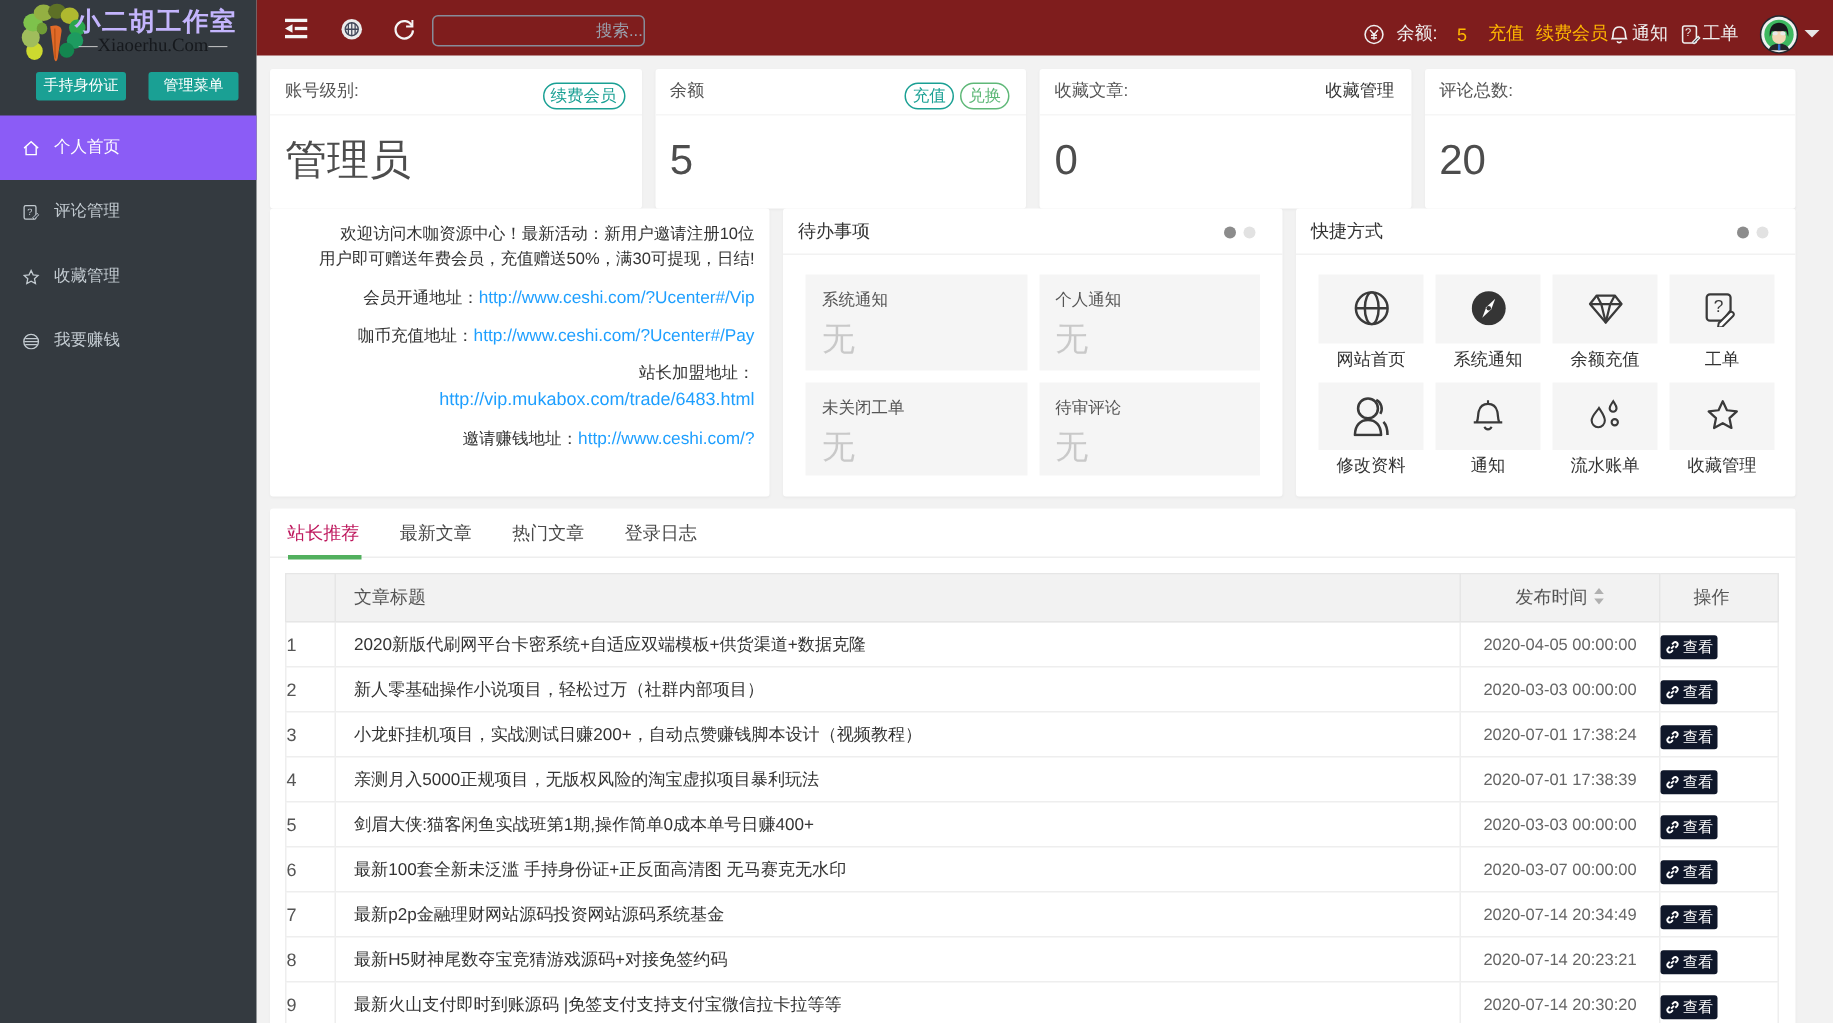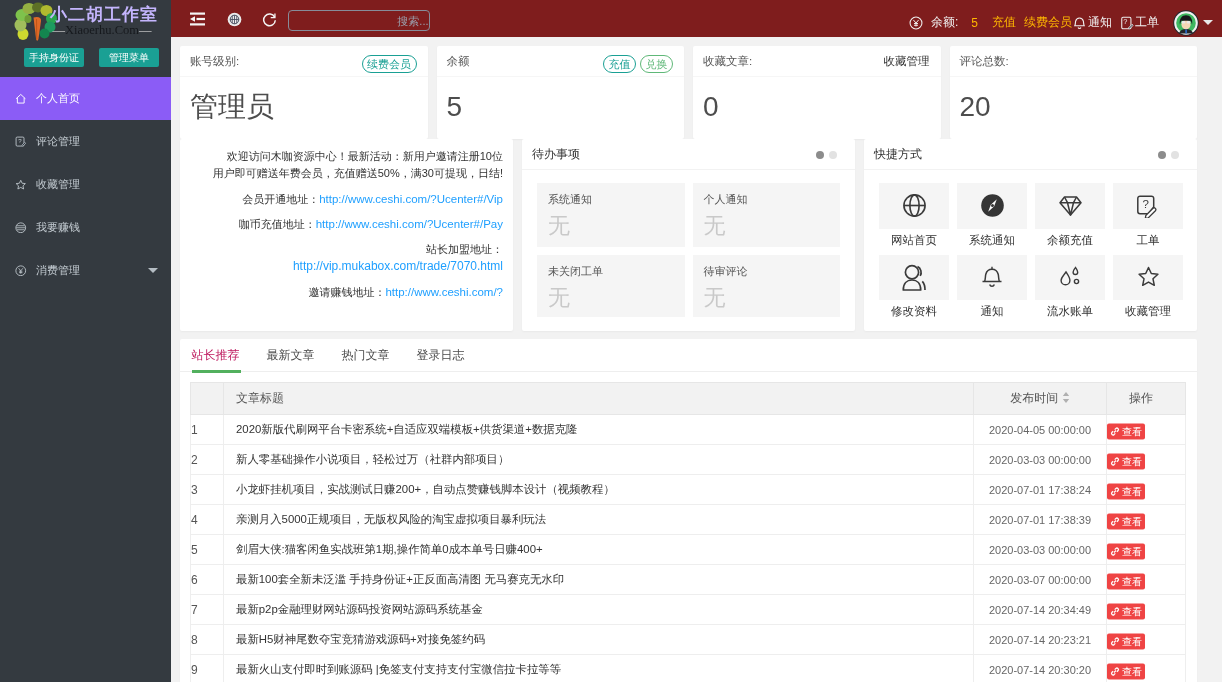--- a/index.html
+++ b/index.html
@@ -85,21 +85,21 @@
 table { border-collapse:collapse; width:995px; table-layout:fixed; }
 th, td { border:1px solid #eee; font-weight:normal; }
 thead th { background:#f2f2f2; height:32px; font-size:12px; color:#555; border-color:#e6e6e6;}
 tbody td { height:30px; font-size:11.4px; color:#333; background:#fff;}
 td.num, th.c, td.c { }
 td.date { font-size:11px; color:#666; text-align:center;}
 th.tt { text-align:left; padding-left:12px; }
 td.title { padding-left:12px; white-space:nowrap; overflow:hidden;}
 .vbtn { display:inline-flex; align-items:center; justify-content:center; width:38px; height:16px;
   transform:translateY(1.5px);
-  background:#ef4444; border-radius:2px; color:#fff; font-size:10px; margin:0 auto;}
+  background:#0f172a; border-radius:2px; color:#fff; font-size:10px; margin:0 auto;}
 .vbtn svg { margin-right:2px; }
 </style>
 </head>
 <body>
 
 <div id="hdr">
   <svg style="position:absolute;left:19px;top:12px" width="15" height="14" viewBox="0 0 15 14" fill="#f5f5f5">
     <rect x="0" y="0.5" width="15" height="2.2"></rect>
     <rect x="6.5" y="5.9" width="8.5" height="2.2"></rect>
     <rect x="0" y="11.3" width="15" height="2.2"></rect>
@@ -193,26 +193,20 @@
       <svg width="16" height="16" viewBox="0 0 16 16" fill="none" stroke="#c3cbd1" stroke-width="1.2">
         <path d="M8 1.8 L9.9 5.9 L14.4 6.4 L11.1 9.5 L12 13.9 L8 11.7 L4 13.9 L4.9 9.5 L1.6 6.4 L6.1 5.9 Z"></path>
       </svg>
       <span>收藏管理</span></li>
     <li>
       <svg width="15" height="15" viewBox="0 0 16 16" fill="none" stroke="#c3cbd1" stroke-width="1.2">
         <circle cx="8" cy="8" r="6.8"></circle>
         <path d="M2.6 5.2 H13.4 M1.6 8 H14.4 M2.6 10.8 H13.4" stroke-width="1.1"></path>
       </svg>
       <span>我要赚钱</span></li>
-    <li>
-      <svg width="15" height="15" viewBox="0 0 16 16" fill="none" stroke="#c3cbd1" stroke-width="1.2">
-        <circle cx="8" cy="8" r="6.8"></circle>
-        <path d="M5 4.5 L8 8 L11 4.5 M8 8 V12 M5.7 8.6 H10.3 M5.7 10.6 H10.3" stroke-width="1.1"></path>
-      </svg>
-      <span>消费管理</span><span class="caret-d" style="margin-left:0"></span></li>
   </ul>
 </div>
 
 <div id="content">
   <div class="row1">
     <div class="card">
       <div class="chead">账号级别:<span class="badge bteal hr-r">续费会员</span></div>
       <div class="cval">管理员</div>
     </div>
     <div class="card">
@@ -231,21 +225,21 @@
       <div class="cval">20</div>
     </div>
   </div>
 
   <div class="row2">
     <div class="card">
       <div class="notice-body">
         <p class="ind" style="white-space:nowrap">欢迎访问木咖资源中心！最新活动：新用户邀请注册10位<br>用户即可赠送年费会员，充值赠送50%，满30可提现，日结!</p>
         <p class="ind" style="white-space:nowrap">会员开通地址：<a>http://www.ceshi.com/?Ucenter#/Vip</a></p>
         <p class="ind" style="white-space:nowrap">咖币充值地址：<a>http://www.ceshi.com/?Ucenter#/Pay</a></p>
-        <p class="ind">站长加盟地址：<br><a style="font-size:12px">http://vip.mukabox.com/trade/7070.html</a></p>
+        <p class="ind">站长加盟地址：<br><a style="font-size:12px">http://vip.mukabox.com/trade/6483.html</a></p>
         <p class="ind">邀请赚钱地址：<a>http://www.ceshi.com/?</a></p>
       </div>
     </div>
     <div class="card">
       <div class="chead" style="color:#333;font-size:12px;border-bottom-color:#f2f2f2;">待办事项<span class="dots"><i class="on"></i><i></i></span></div>
       <div class="todo-body">
         <div class="tbox">
             <div class="tl">系统通知</div>
             <div class="wu">无</div>
           </div>

